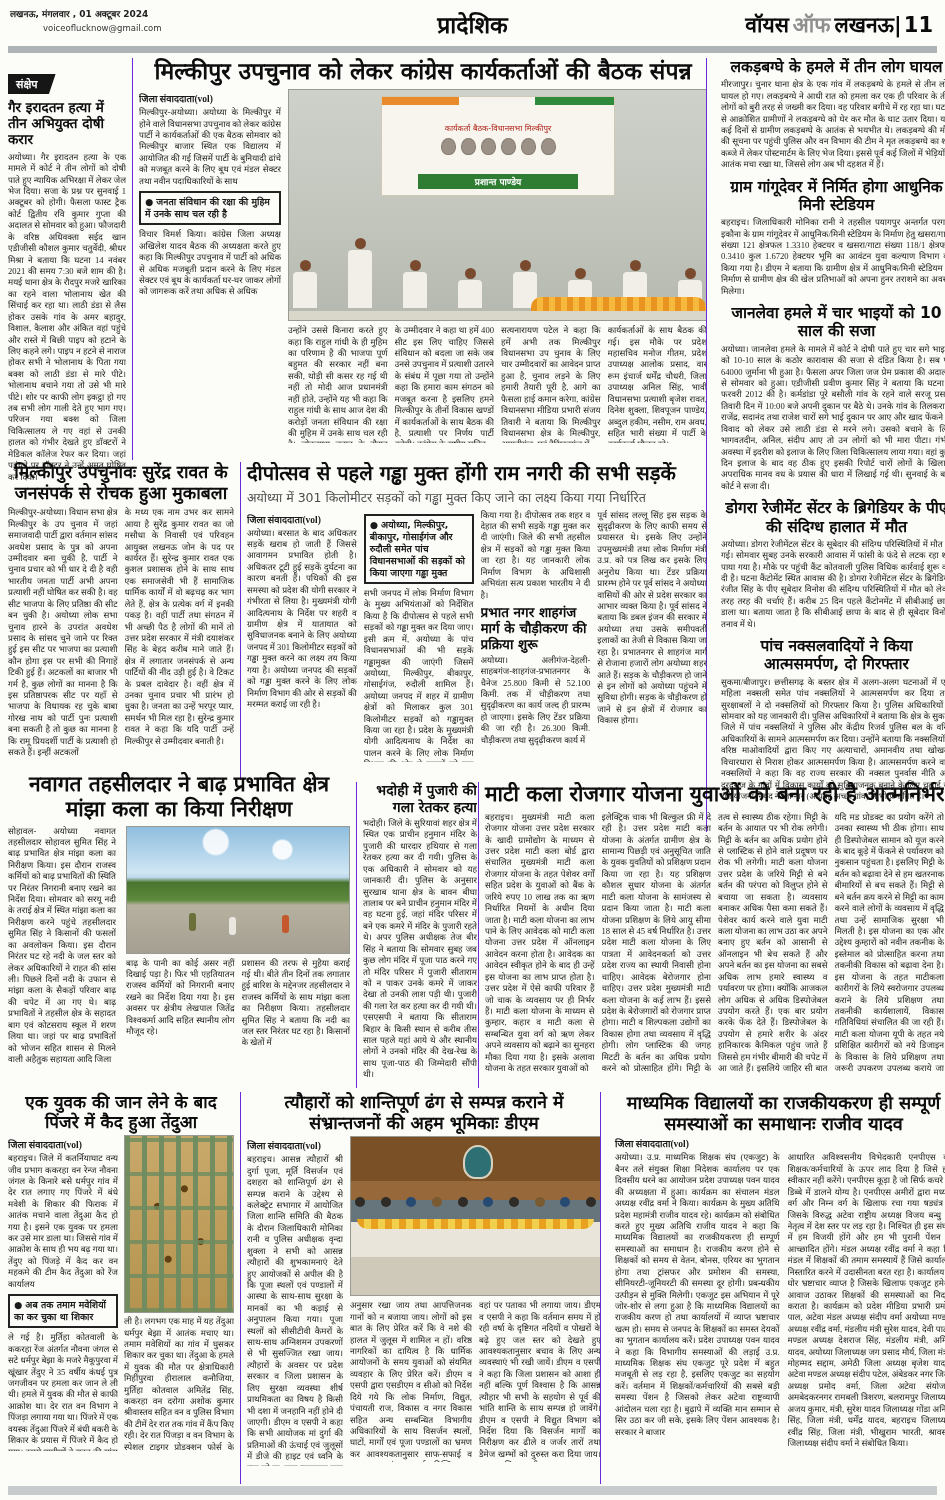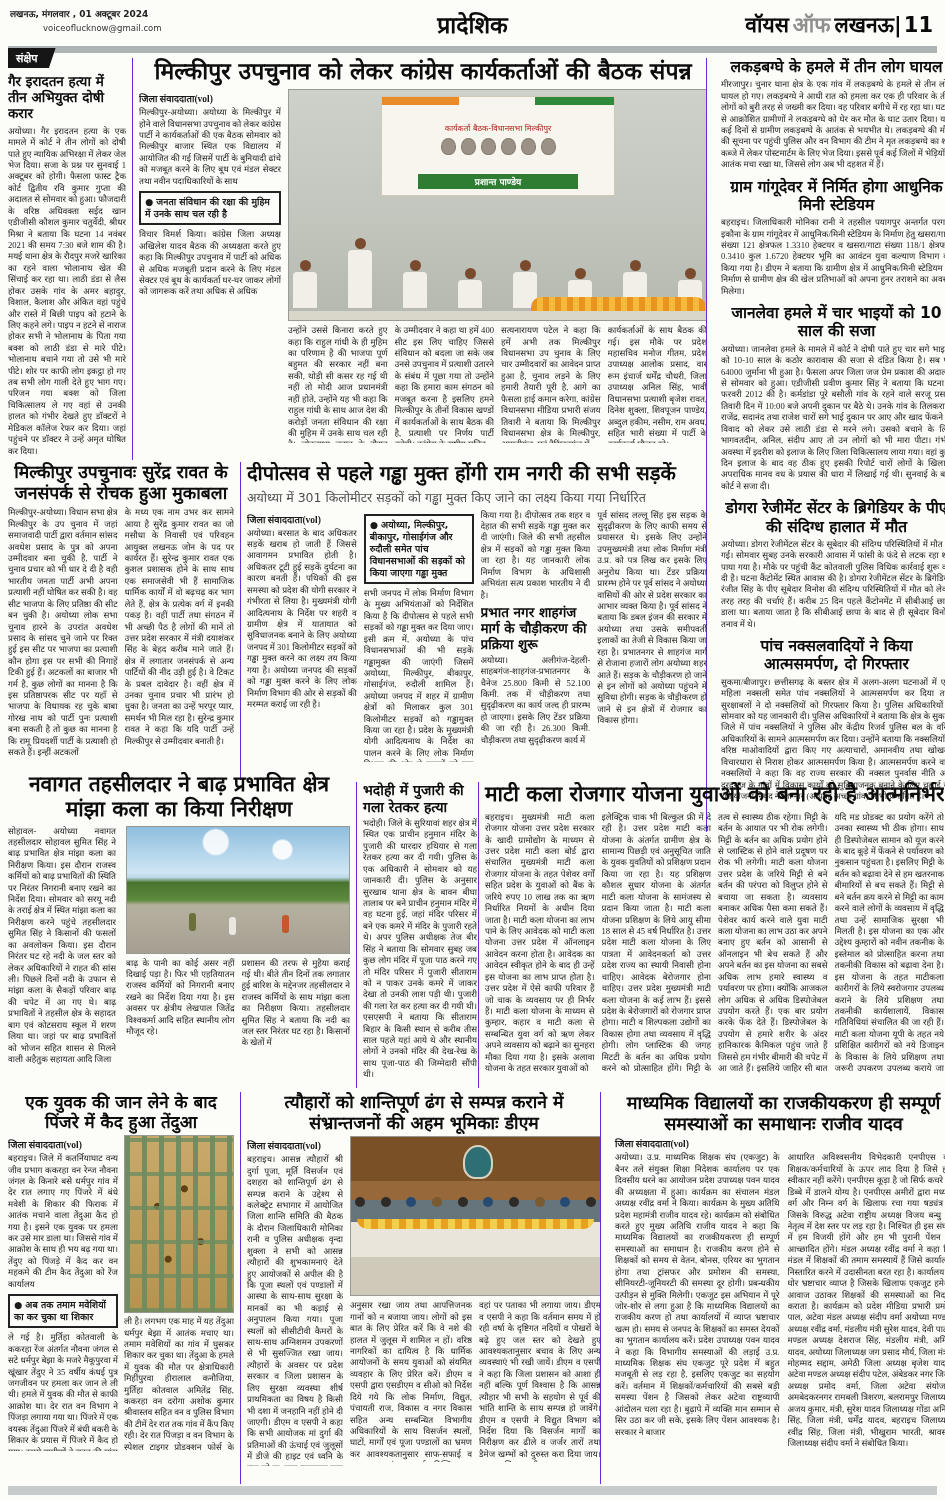--- a/index.html
+++ b/index.html
@@ -21,21 +21,21 @@
   .blk{position:absolute;overflow:hidden;}
   .hl{font-family:"DejaVu Sans",sans-serif;font-weight:bold;color:#0d0d0d;line-height:1.18;}
   .byline{font-weight:bold;font-size:9.5px;margin:3px 0 2px;}
   .body-t{font-size:8.6px;line-height:1.33;text-align:justify;}
   .cols{display:flex;gap:7px;}
   .tcol{flex:1;min-width:0;overflow:hidden;}
   .hibox{border:2px solid #222;padding:3px 4px;margin:4px 0;font-weight:bold;font-size:9.3px;
          line-height:1.3;font-family:"DejaVu Sans",sans-serif;}
   .vsep{border-left:1px solid #6d28d9;}
   
-  .briefs{left:8px;top:48px;width:118px;height:466px;}
+  .briefs{left:8px;top:74px;width:118px;height:466px;}
   .briefs-tab{display:inline-block;background:#161616;color:#fff;font-family:"DejaVu Sans",sans-serif;
               font-weight:bold;font-size:11px;padding:2px 18px 3px 8px;
               clip-path:polygon(0 0,100% 0,86% 100%,0 100%);}
   .briefs-hl{font-size:13.5px;margin:6px 0 4px;}
   
   .lead{left:132px;top:58px;width:568px;height:402px;padding-left:6px;}
   .lead-hl{font-size:23px;text-align:center;white-space:nowrap;}
   .lead-row{display:flex;gap:7px;margin-top:4px;}
   .lead-c1{width:142px;flex:none;overflow:hidden;height:360px;}
   .lead-right{flex:1;min-width:0;}
@@ -85,21 +85,21 @@
       radial-gradient(circle at 70% 18%,rgba(255,255,255,.9) 0 9px,transparent 11px),
       radial-gradient(circle at 40% 12%,rgba(255,255,255,.85) 0 12px,transparent 14px),
       linear-gradient(#8fbede 0%,#cfe6f4 36%,#bcd8ea 40%,#49742f 44%,#5d8a3c 58%,#b6b19f 62%,#a49f91 100%);}
   .fig{position:absolute;width:7px;height:18px;border-radius:3px;background:#3c3a36;}
   .fig.f1{left:28%;bottom:22px;background:#6b6f3a;}
   .fig.f2{left:46%;bottom:18px;background:#e9e7e0;}
   .fig.f3{left:70%;bottom:20px;background:#c4572b;}
   .nav-cols{display:flex;gap:7px;margin-top:4px;height:118px;overflow:hidden;}
   
   .bhadohi{left:356px;top:782px;width:114px;height:306px;padding-left:6px;}
-  .bha-hl{font-size:14px;text-align:left;margin-bottom:3px;}
+  .bha-hl{font-size:14px;text-align:right;margin-bottom:3px;}
   
   .mati{left:478px;top:782px;width:459px;height:306px;padding-left:6px;}
   .mati-hl{font-size:21px;white-space:nowrap;margin-bottom:5px;}
   .mati-cols{height:262px;}
   
   .tendua{left:8px;top:1092px;width:226px;height:392px;}
   .ten-hl{font-size:17px;text-align:center;}
   .ten-row{display:flex;gap:6px;margin-top:3px;}
   .ten-c{flex:1;min-width:0;overflow:hidden;height:316px;}
   .photo-cage{height:178px;background:

